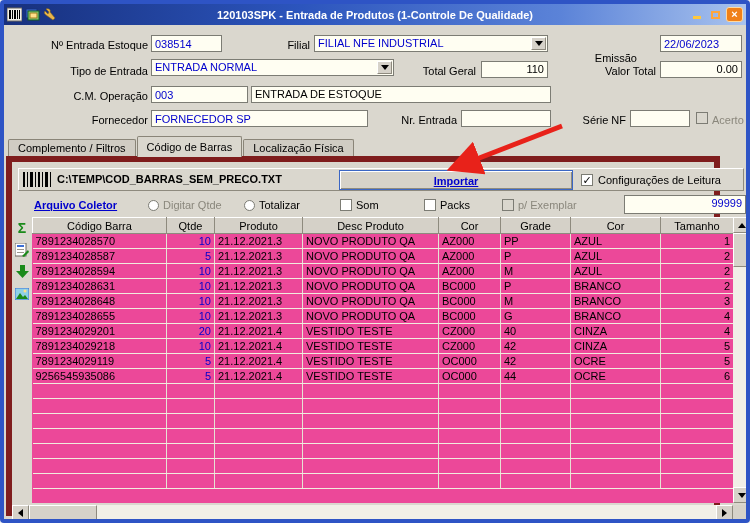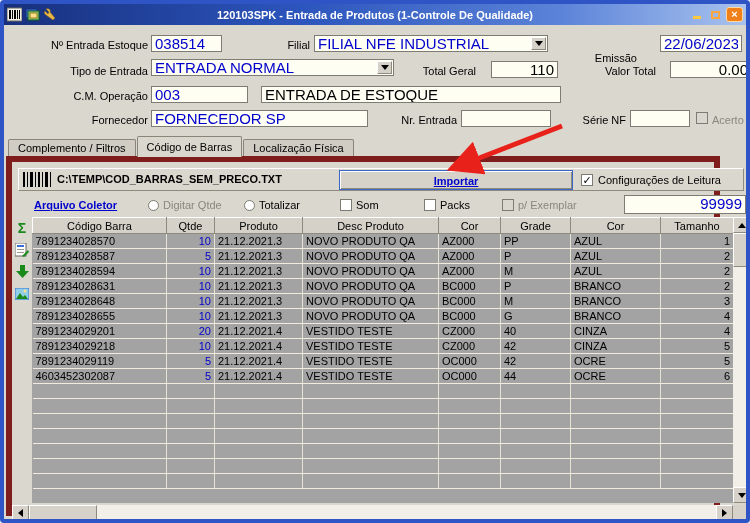--- a/index.html
+++ b/index.html
@@ -19,23 +19,23 @@
   .tb-title{position:absolute;left:0;right:0;text-align:center;color:#fff;font-weight:bold;}
   .tb-btns{position:absolute;right:3px;top:3px;display:flex;gap:2px;}
   .tb-btn{width:17px;height:15px;display:flex;align-items:center;justify-content:center;cursor:default;}
   .glyph-min{width:8px;height:3px;background:#ffc83d;margin-top:6px;}
   .glyph-max{width:9px;height:8px;border:2px solid #ffa63d;}
   .btn-close{background:#f08019;border:1px solid #ffd9a0;border-radius:3px;color:#fff;font-weight:bold;font-size:11px;line-height:11px;}
   
   .form-area{position:absolute;left:0;top:21px;width:742px;height:111px;}
   .flabel{position:absolute;font-weight:normal;text-align:right;height:13px;line-height:13px;white-space:nowrap;}
   .field{position:absolute;height:17px;background:#fffef2;border:1px solid #7c7c74;
-    color:#0000cc;font-family:inherit;font-size:15px;padding:1px 3px;line-height:13px;white-space:nowrap;overflow:hidden;}
+    color:#0000cc;font-family:inherit;font-size:11px;padding:1px 3px;line-height:13px;white-space:nowrap;overflow:hidden;}
   input.field{outline:none;}
-  .field.black{color:#000;margin-left:10px;}
+  .field.black{color:#000;}
   .field.num{text-align:right;}
   .select .sel-text{display:block;margin-right:16px;overflow:hidden;white-space:nowrap;}
   .dd{position:absolute;right:1px;top:1px;bottom:1px;width:15px;background:#d6d2c9;
     border:1px solid;border-color:#fff #8e8a7e #8e8a7e #fff;display:flex;align-items:center;justify-content:center;}
   .tri-down{width:0;height:0;border-left:4px solid transparent;border-right:4px solid transparent;border-top:5px solid #000;}
   .tri-up{width:0;height:0;border-left:4px solid transparent;border-right:4px solid transparent;border-bottom:5px solid #000;}
   .tri-left{width:0;height:0;border-top:4px solid transparent;border-bottom:4px solid transparent;border-right:5px solid #000;}
   .tri-right{width:0;height:0;border-top:4px solid transparent;border-bottom:4px solid transparent;border-left:5px solid #000;}
   .cb{position:absolute;width:12px;height:12px;background:#fff;border:1px solid #7c7c74;
     font-size:11px;line-height:10px;text-align:center;color:#000;}
@@ -54,21 +54,21 @@
   .import-panel{position:absolute;left:6px;top:6px;width:726px;height:23px;
     border:1px solid;border-color:#fff #8e8a7e #8e8a7e #fff;background:#dad7ce;}
   .path-text{position:absolute;left:38px;top:4px;font-weight:bold;white-space:nowrap;}
   .btn-importar{position:absolute;left:320px;top:1px;width:234px;height:20px;
     background:#d6d2c9;border:1px solid #3b66c4;
     box-shadow:inset 1px 1px 0 #fff, inset -1px -1px 0 #8e8a7e;
     color:#0000cc;font-weight:bold;text-decoration:underline;font-family:inherit;font-size:11px;
     text-align:center;line-height:18px;cursor:default;}
   .link-blue{color:#0000cc;font-weight:bold;text-decoration:underline;margin-left:10px;}
   
-  .grid-wrap{position:absolute;left:20px;top:55px;width:701px;height:286px;overflow:hidden;background:#a3a3a3;}
+  .grid-wrap{position:absolute;left:20px;top:55px;width:701px;height:286px;overflow:hidden;background:#ec4899;}
   table.grid{border-collapse:collapse;table-layout:fixed;width:701px;}
   table.grid th{background:#d5d1c8;border:1px solid;border-color:#fff #8e8a7e #8e8a7e #fff;
     font-weight:normal;height:16px;padding:0 2px;white-space:nowrap;overflow:hidden;text-align:center;}
   table.grid td{height:15px;line-height:14px;padding:0 3px;white-space:nowrap;overflow:hidden;
     border-right:1px solid #e6e2d4;border-bottom:1px solid #f1ecdd;}
   th.c0{width:134px;} th.c1{width:48px;} th.c2{width:88px;} th.c3{width:136px;}
   th.c4{width:62px;} th.c5{width:70px;} th.c6{width:90px;} th.c7{width:73px;}
   td.c1{color:#0000cc;text-align:right;}
   td.c7{text-align:right;padding-right:12px;}
   .side-icons{position:absolute;left:2px;top:58px;width:18px;}
@@ -326,21 +326,21 @@
               <td class="c0">7891234029119</td>
               <td class="c1">5</td>
               <td class="c2">21.12.2021.4</td>
               <td class="c3">VESTIDO TESTE</td>
               <td class="c4">OC000</td>
               <td class="c5">42</td>
               <td class="c6">OCRE</td>
               <td class="c7">5</td>
             </tr>
             <tr>
-              <td class="c0">4603452302087</td>
+              <td class="c0">9256545935086</td>
               <td class="c1">5</td>
               <td class="c2">21.12.2021.4</td>
               <td class="c3">VESTIDO TESTE</td>
               <td class="c4">OC000</td>
               <td class="c5">44</td>
               <td class="c6">OCRE</td>
               <td class="c7">6</td>
             </tr>
             <tr>
               <td class="c0"></td>

